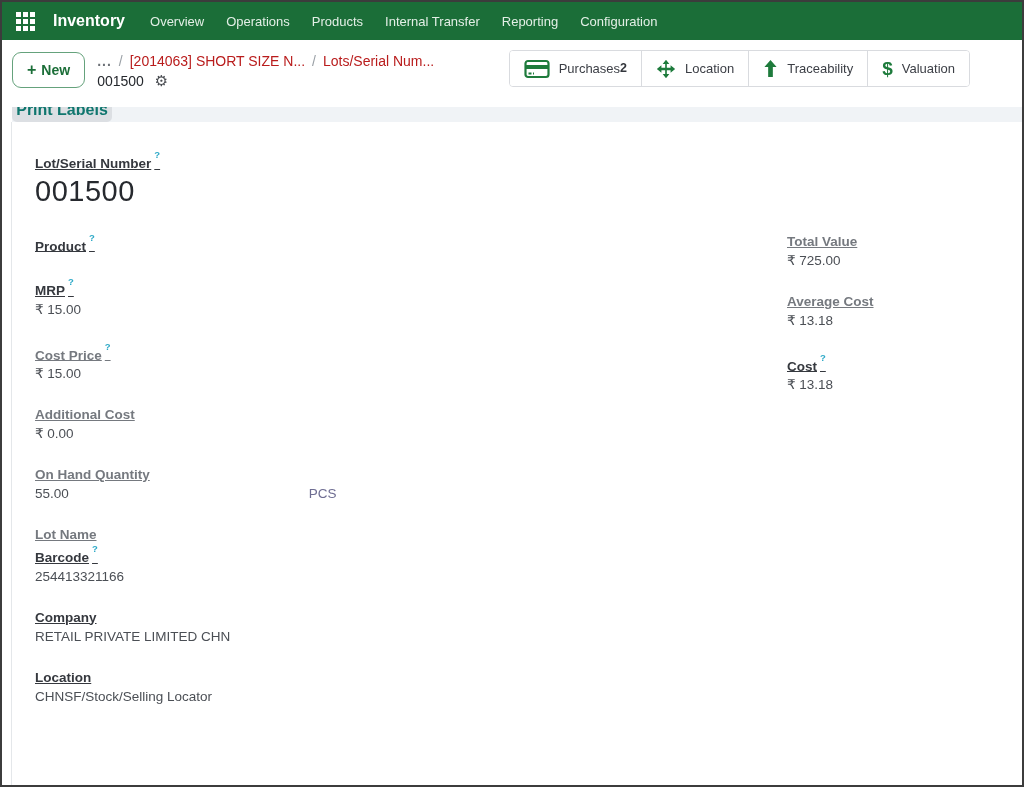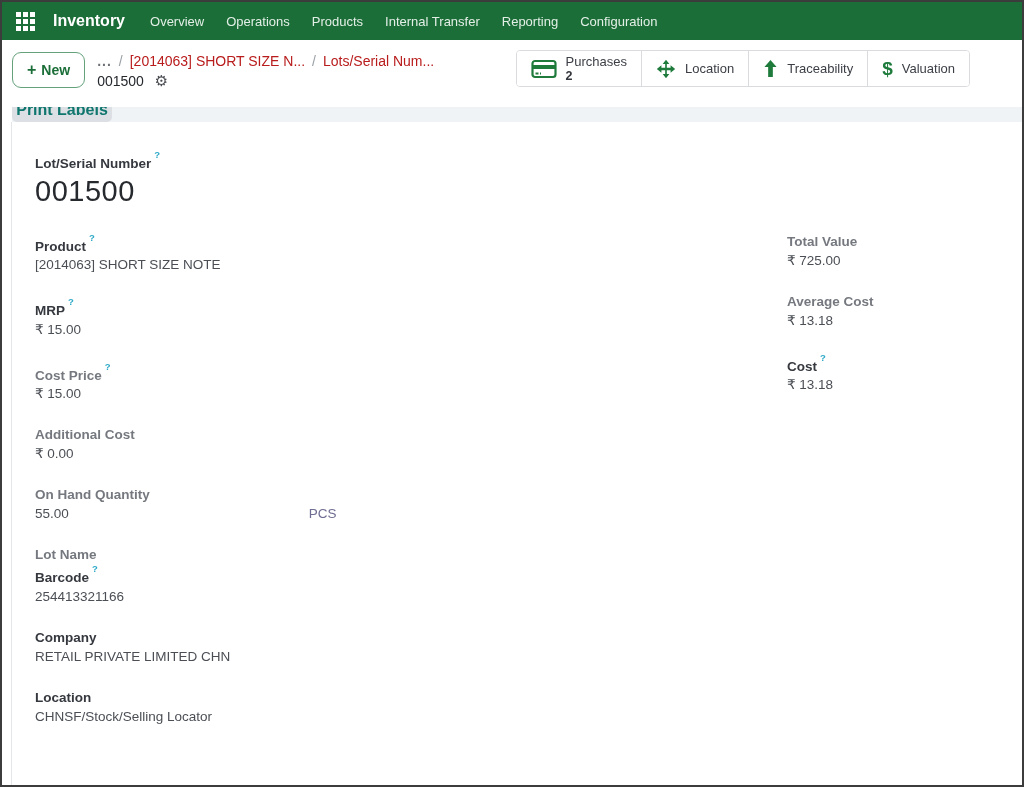--- a/index.html
+++ b/index.html
@@ -33,35 +33,35 @@
   .bc-link { color:#b91c1c; font-weight:500; cursor:pointer; white-space:nowrap; }
   .bc-current { color:#25282d; }
   .gear-icon { color:#4a4d52; font-size:15px; cursor:pointer; margin-left:4px; line-height:16px; }
 
   .stat-group { display:flex; border:1px solid #d9dbdf; border-radius:4px; height:37px;
                 background:#fff; overflow:hidden; }
   .stat-btn { display:flex; align-items:center; gap:9px; padding:0 14px; background:#fff;
               border:none; border-right:1px solid #d9dbdf; cursor:pointer; font-family:inherit; }
   .stat-btn:last-child { border-right:none; }
   .stat-label { font-size:13px; color:#3b3e45; line-height:15px; }
-  .stat-col { display:flex; flex-direction:column; align-items:flex-start; }
+  .stat-col { display:flex; flex-direction:row; align-items:flex-start; }
   .stat-count { font-size:12.5px; font-weight:700; color:#33363c; line-height:14px; }
   .dollar-icon { color:#1e7b3c; font-size:19px; font-weight:700; line-height:19px; }
 
   
   .content { flex:1; background:#fff; display:flex; flex-direction:column; overflow:hidden; }
   .band { height:15px; margin-left:10px; background:#f0f3f6; position:relative;
           overflow:hidden; flex:none; }
   .print-btn { position:absolute; left:0; bottom:0; width:100px; height:24px;
                background:#dcdfe3; border:none; border-radius:5px; font-size:16px;
                font-weight:600; color:#0f766e; cursor:pointer; font-family:Liberation Sans, sans-serif; }
   .sheet { flex:1; margin-left:9px; border-left:1px solid #e4e7ea; background:#fff;
            padding:28px 0 0 23px; overflow:hidden; }
 
-  .field-label { font-size:13.5px; font-weight:700; color:#35383e; line-height:18px; }
+  .field-label { font-size:13.5px; font-weight:700; color:#35383e; line-height:18px;text-decoration:underline; }
   .field-label.muted { color:#75797f; font-weight:600; }
   sup.help { color:#2da9c7; font-size:9.5px; font-weight:700; margin-left:3px;
              position:relative; top:-4px; }
   .lot-number { font-size:29px; color:#26292e; line-height:36px; letter-spacing:0.5px; cursor:text; }
 
   .form-grid { display:flex; margin-top:24px; }
   .col-left { width:725px; flex:none; }
   .col-right { padding-left:27px; }
   .field-row { display:flex; line-height:20px; margin-bottom:22px; align-items:baseline;flex-direction:column; }
   .col-left .field-row > .field-label { width:142px; flex:none; }
@@ -167,21 +167,20 @@
       <div class="field-label">
         <span>Lot/Serial Number</span><sup class="help">?</sup>
       </div>
       <div class="lot-number">001500</div>
 
       <div class="form-grid">
         <div class="col-left">
 
           <div class="field-row">
             <span class="field-label"><span>Product</span><sup class="help">?</sup></span>
-            <span class="field-value">[2014063] SHORT SIZE NOTE</span>
           </div>
 
           <div class="field-row">
             <span class="field-label"><span>MRP</span><sup class="help">?</sup></span>
             <span class="field-value">₹ 15.00</span>
           </div>
 
           <div class="field-row">
             <span class="field-label muted"><span>Cost Price</span><sup class="help">?</sup></span>
             <span class="field-value">₹ 15.00</span>

